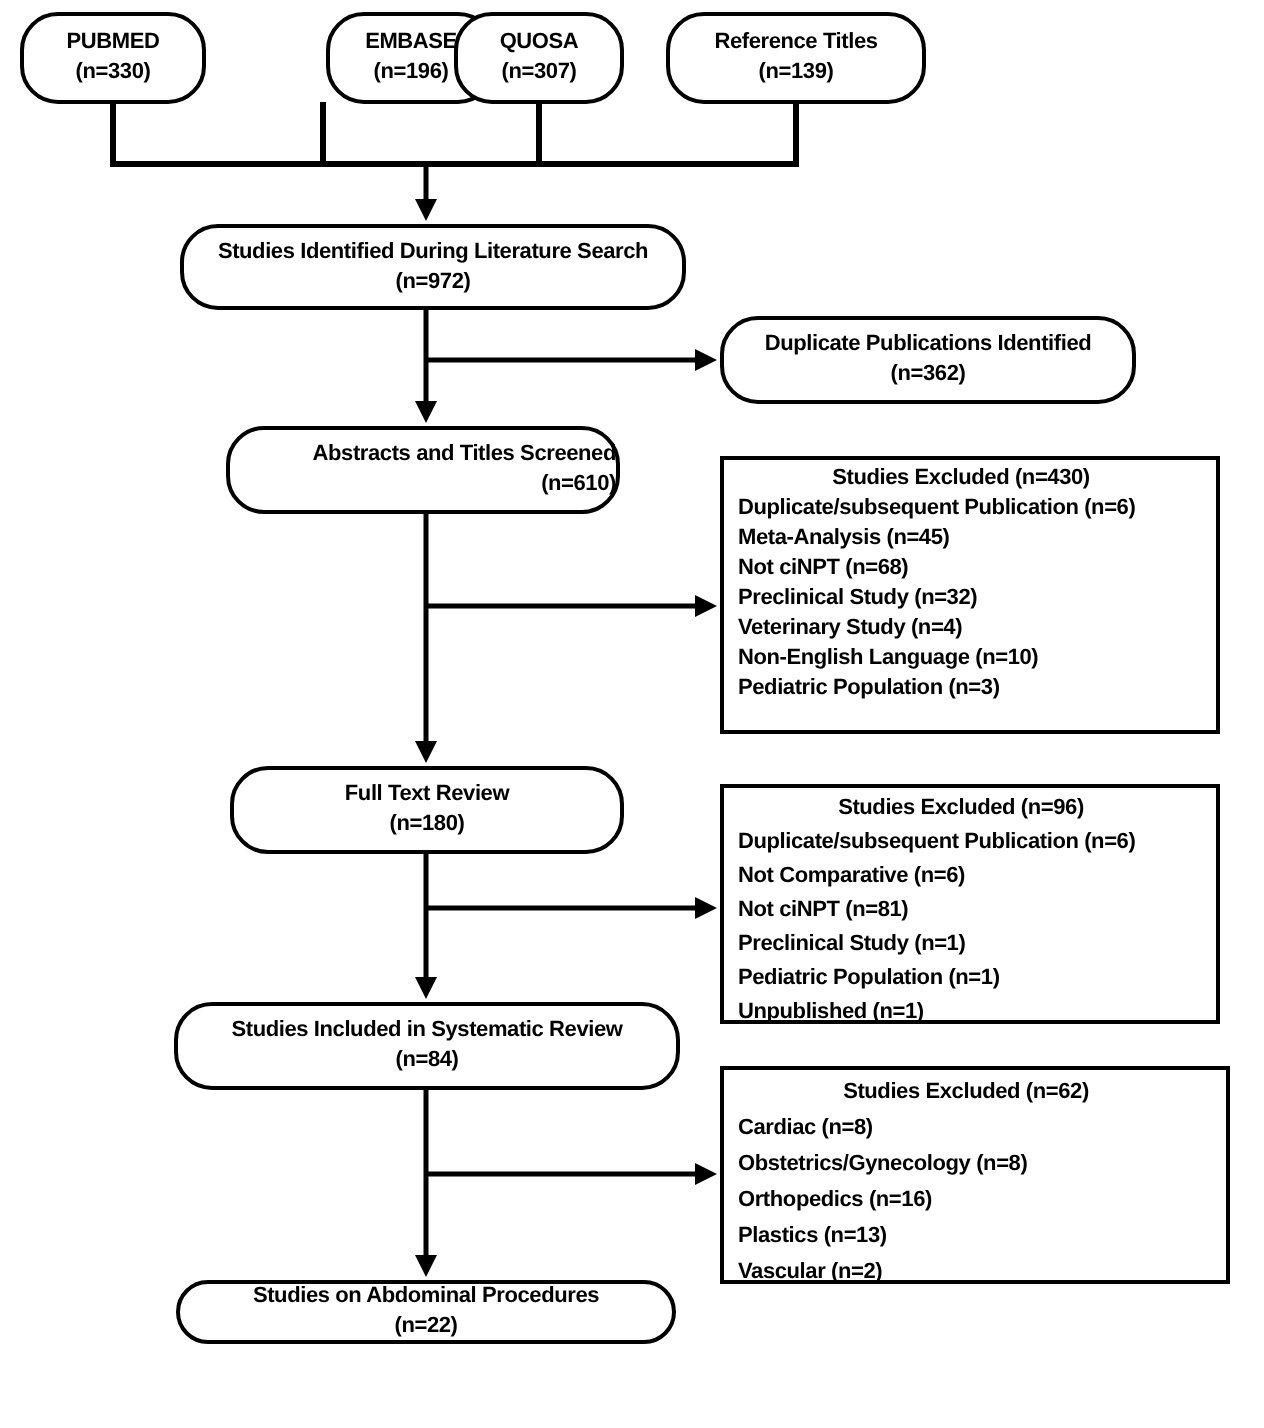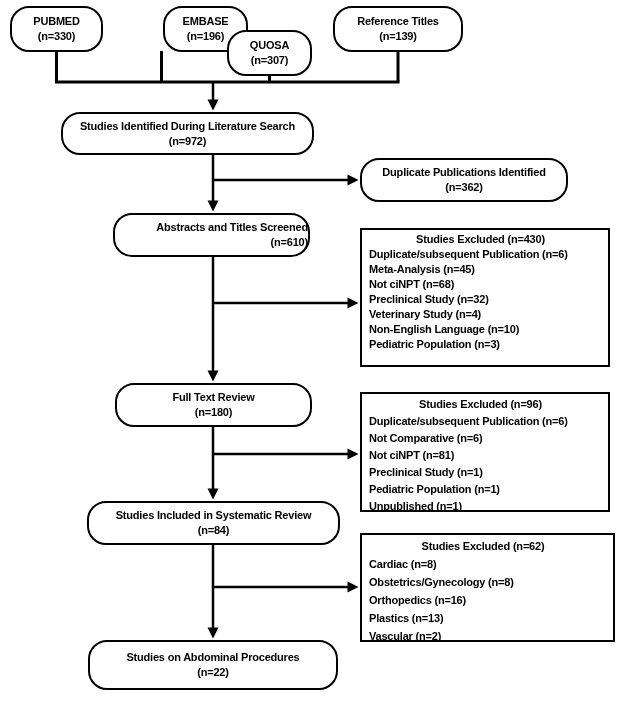--- a/index.html
+++ b/index.html
@@ -54,31 +54,31 @@
     text-align: left;
     white-space: nowrap;
   }
   .exc1 .exc-title, .exc1 .exc-item { line-height: 15px; }
   .exc2 .exc-title, .exc2 .exc-item { line-height: 17px; }
   .exc3 .exc-title, .exc3 .exc-item { line-height: 18px; }
 
   
   #box-pubmed    { left: 10px;  top: 6px;   width: 93px;  height: 46px; }
   #box-embase    { left: 119px; top: 6px;   width: 85px;  height: 46px; margin-left: 44px; }
-  #box-quosa     { left: 227px; top: 6px;   width: 85px;  height: 46px; margin-top: 24px; }
+  #box-quosa     { left: 227px; top: 6px;   width: 85px;  height: 46px; }
   #box-refsearch { left: 333px; top: 6px;   width: 130px; height: 46px; }
-  #box-identified{ left: 61px;  top: 112px; width: 253px; height: 43px; }
+  #box-identified{ left: 90px;  top: 112px; width: 253px; height: 43px; }
   #box-duplicate { left: 360px; top: 158px; width: 208px; height: 44px; align-items: center; }
   #box-screened  { left: 113px; top: 213px; width: 197px; height: 44px; align-items: flex-end; }
   #box-excluded1 { left: 360px; top: 228px; width: 250px; height: 139px; }
   #box-fulltext  { left: 115px; top: 383px; width: 197px; height: 44px; }
   #box-excluded2 { left: 360px; top: 392px; width: 250px; height: 120px; }
   #box-included  { left: 87px;  top: 501px; width: 253px; height: 44px; }
   #box-excluded3 { left: 360px; top: 533px; width: 255px; height: 109px; }
-  #box-abdominal { left: 88px;  top: 640px; width: 250px; height: 50px; }
+  #box-abdominal { left: 88px;  top: 640px; width: 250px; height: 32px; }
 </style>
 </head>
 <body>
 
 <div class="canvas">
 
   <svg class="connectors" viewBox="0 0 632 714" xmlns="http://www.w3.org/2000/svg">
 
     <g stroke="#000000" stroke-width="3" fill="none">
       <path d="M56.5,51 V82"></path>

